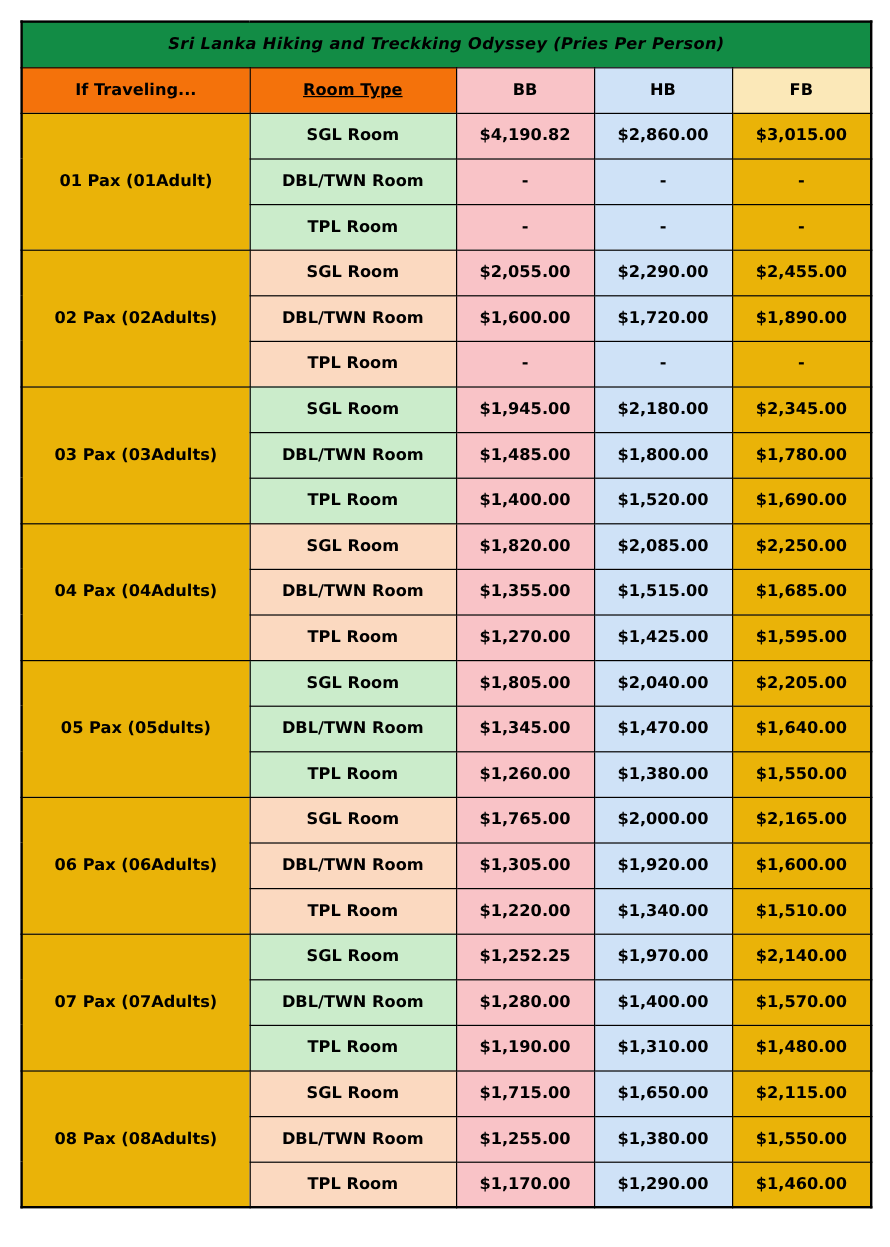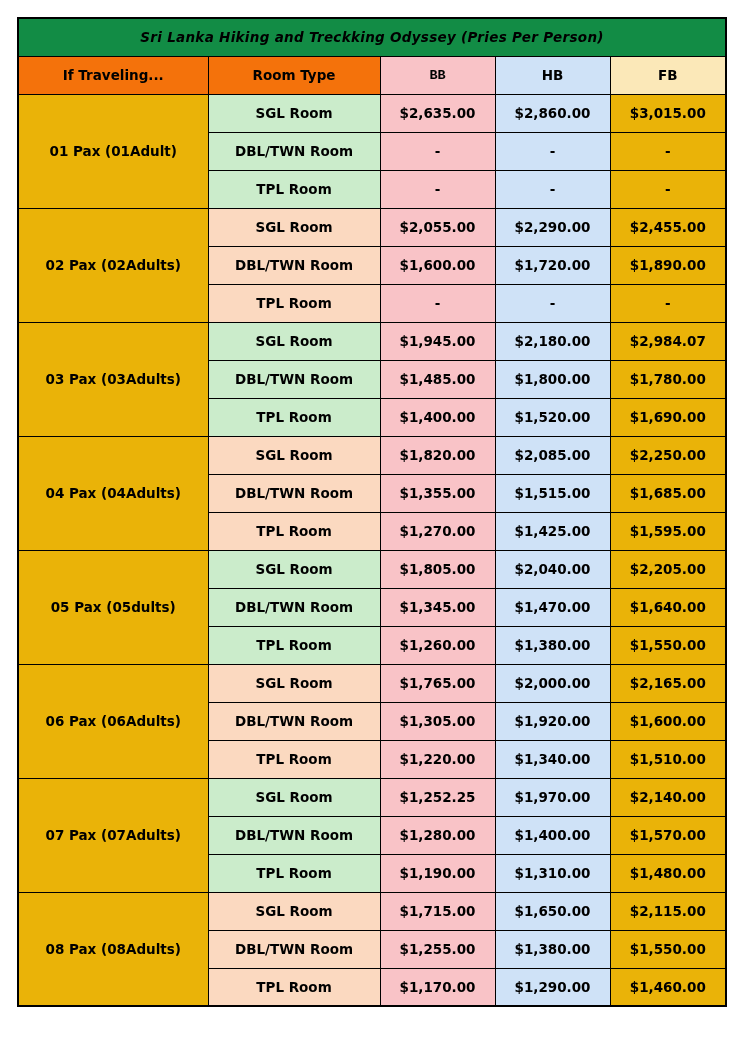--- a/index.html
+++ b/index.html
@@ -53,26 +53,26 @@
     font-size: 14.5px;
     font-weight: bold;
     height: 34px;
   }
   .hdr-room {
     background: #f4720b;
     color: #000000;
     font-size: 14.5px;
     font-weight: bold;
     height: 34px;
+    text-decoration: underline;
   }
   .hdr-bb {
     background: #f9c3c7;
     height: 34px;
     font-size: 14px;
-    font-family: Liberation Mono, monospace;
   }
   .hdr-hb {
     background: #cfe2f7;
     height: 34px;
     font-size: 14px;
   }
   .hdr-fb {
     background: #fbe8b8;
     height: 34px;
     font-size: 14px;
@@ -119,21 +119,21 @@
       <tr>
         <td class="hdr-pax">If Traveling...</td>
         <td class="hdr-room">Room Type</td>
         <td class="hdr-bb">BB</td>
         <td class="hdr-hb">HB</td>
         <td class="hdr-fb">FB</td>
       </tr>
     <tr>
           <td class="pax-cell" rowspan="3">01 Pax (01Adult)</td>
           <td class="room-cell room-green">SGL Room</td>
-          <td class="cell-bb">$2,635.00</td>
+          <td class="cell-bb">$4,190.82</td>
           <td class="cell-hb">$2,860.00</td>
           <td class="cell-fb">$3,015.00</td>
         </tr>
         <tr>
           <td class="room-cell room-green">DBL/TWN Room</td>
           <td class="cell-bb">-</td>
           <td class="cell-hb">-</td>
           <td class="cell-fb">-</td>
         </tr>
         <tr>
@@ -159,21 +159,21 @@
           <td class="room-cell room-peach">TPL Room</td>
           <td class="cell-bb">-</td>
           <td class="cell-hb">-</td>
           <td class="cell-fb">-</td>
         </tr>
         <tr>
           <td class="pax-cell" rowspan="3">03 Pax (03Adults)</td>
           <td class="room-cell room-green">SGL Room</td>
           <td class="cell-bb">$1,945.00</td>
           <td class="cell-hb">$2,180.00</td>
-          <td class="cell-fb">$2,984.07</td>
+          <td class="cell-fb">$2,345.00</td>
         </tr>
         <tr>
           <td class="room-cell room-green">DBL/TWN Room</td>
           <td class="cell-bb">$1,485.00</td>
           <td class="cell-hb">$1,800.00</td>
           <td class="cell-fb">$1,780.00</td>
         </tr>
         <tr>
           <td class="room-cell room-green">TPL Room</td>
           <td class="cell-bb">$1,400.00</td>

